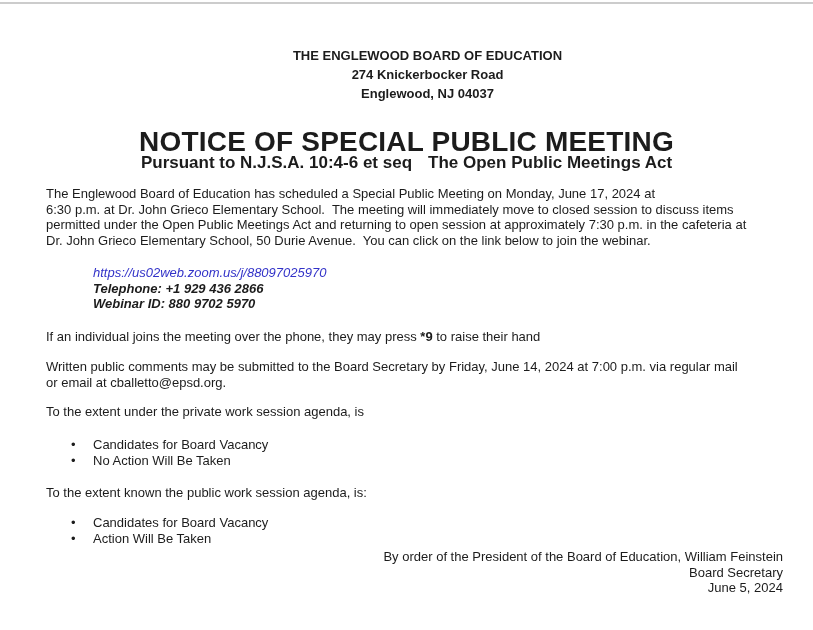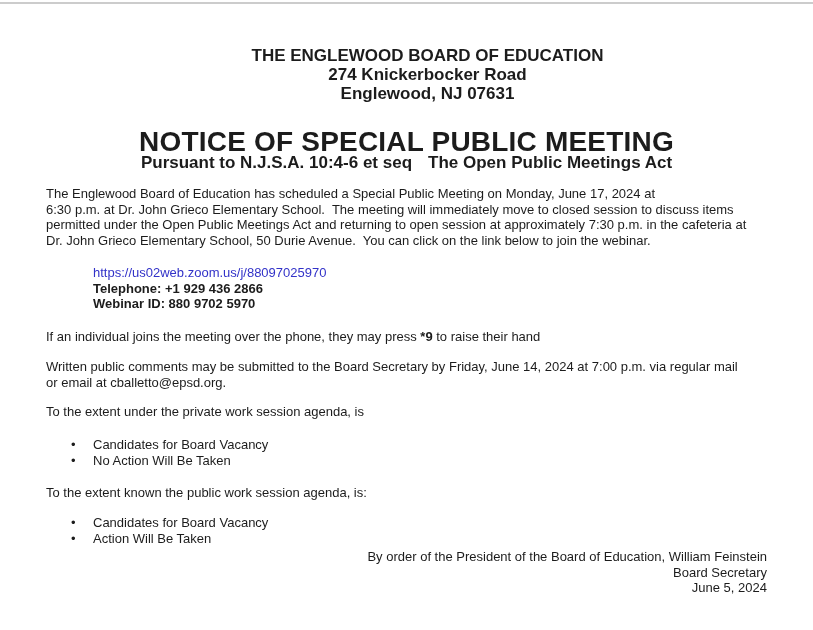--- a/index.html
+++ b/index.html
@@ -13,49 +13,50 @@
   }
   .top-rule {
     position:absolute; top:2px; left:0;
     width:813px; height:2px;
     background:#cccccc;
   }
   .letterhead {
     text-align:center;
     margin-top:46px;
     font-weight:bold;
-    font-size:17px;
+    font-size:13px;
     line-height:19px;
     margin-left:42px;
   }
   .doc-title {
     text-align:center;
     margin-top:25px;
     font-weight:bold;
     font-size:28px;
     line-height:27px;
     letter-spacing:0.2px;
   }
   .doc-subtitle {
     text-align:center;
     font-weight:bold;
     font-size:17px;
     line-height:15px;
   }
   .doc-subtitle .gap { display:inline-block; width:16px; }
   .content {
-    margin:0 46px 0 46px;
+    margin:0 30px 0 46px;
     font-size:13px;
     line-height:15.5px;
   }
   .intro { margin-top:16px; }
   .intro .line { white-space:pre-wrap; }
   .webinar-block {
     margin-top:17px;
     margin-left:47px;
+    font-style:italic;
   }
   .webinar-link {
     color:#3232c8;
     text-decoration:none;
     cursor:pointer;
   }
   .bold-line { font-weight:bold; }
   .phone-note { margin-top:17px; }
   .phone-note .b { font-weight:bold; }
   .comments { margin-top:15px; }
@@ -82,21 +83,21 @@
   }
 </style>
 </head>
 <body>
 
 <div class="top-rule"></div>
 
 <div class="letterhead">
   <div>THE ENGLEWOOD BOARD OF EDUCATION</div>
   <div>274 Knickerbocker Road</div>
-  <div>Englewood, NJ 07631</div>
+  <div>Englewood, NJ 04037</div>
 </div>
 
 <div class="doc-title">NOTICE OF SPECIAL PUBLIC MEETING</div>
 
 <div class="doc-subtitle">
   <span>Pursuant to N.J.S.A. 10:4-6 et seq</span><span class="gap"></span><span>The Open Public Meetings Act</span>
 </div>
 
 <div class="content">
 

